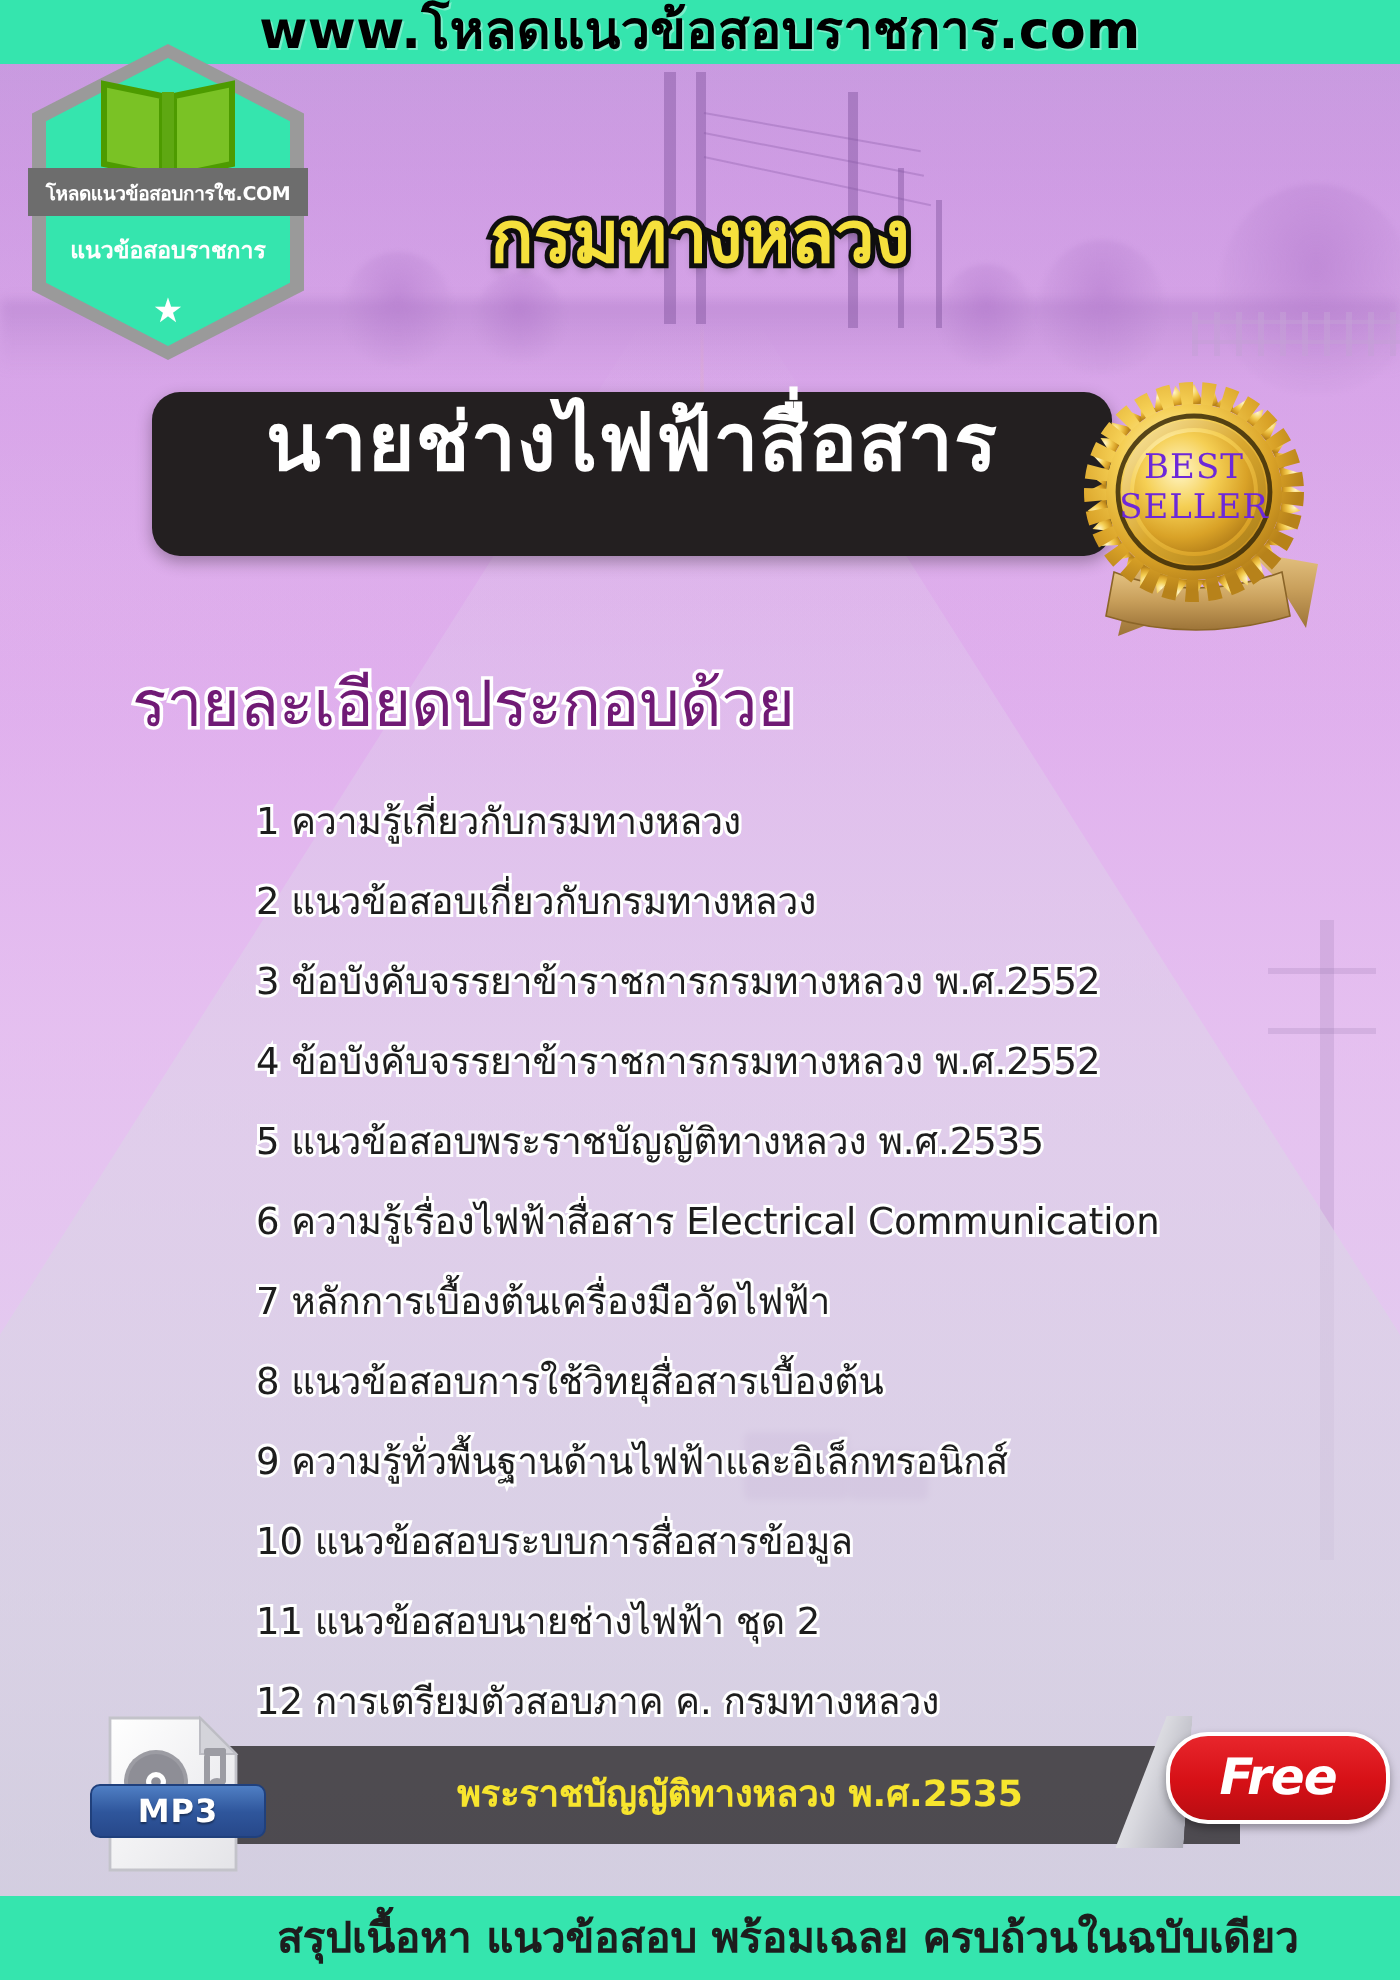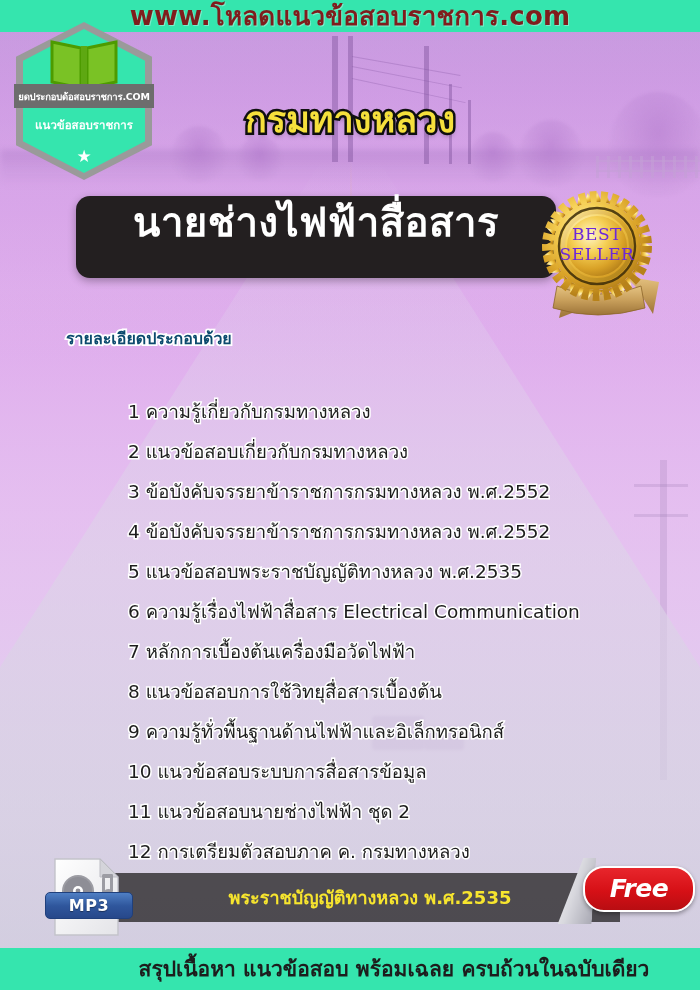--- a/index.html
+++ b/index.html
@@ -167,21 +167,21 @@
     background: #35e5ae;
     z-index: 6;
   }
   .site-url {
     position: absolute;
     left: 0; top: -1px;
     width: 700px;
     text-align: center;
     font-size: 26px;
     font-weight: bold;
-    color: #7f1d1d;
+    color: #000000;
     letter-spacing: 0.2px;
     line-height: 34px;
     text-shadow: 1px 1px 0 rgba(255,255,255,0.35);
     z-index: 7;
     white-space: nowrap;
   }
 
   
   .badge {
     position: absolute;
@@ -301,23 +301,23 @@
     letter-spacing: 0.5px;
     z-index: 4;
     pointer-events: none;
   }
   .medal-text .l2 { display: block; font-size: 17px; }
 
   
   .section-heading {
     position: absolute;
     left: 66px; top: 326px;
-    font-size: 16px;
-    font-weight: bold;
-    color: #0c4a6e;
+    font-size: 32px;
+    font-weight: normal;
+    color: #701a75;
     z-index: 5;
     white-space: nowrap;
     -webkit-text-stroke: 3.5px #ffffff;
     paint-order: stroke fill;
   }
 
   
   .contents {
     position: absolute;
     left: 128px; top: 392px;
@@ -479,21 +479,21 @@
 
   <div class="badge">
     <div class="hex-outer"></div>
     <div class="hex-inner"></div>
     <svg class="badge-book" width="72" height="56" viewBox="0 0 72 56">
       <path d="M4 6 L33 12 L33 52 L4 46 Z" fill="#7ac225" stroke="#4d9b00" stroke-width="3"></path>
       <path d="M68 6 L39 12 L39 52 L68 46 Z" fill="#7ac225" stroke="#4d9b00" stroke-width="3"></path>
       <rect x="33" y="10" width="6" height="43" fill="#5ea812"></rect>
     </svg>
     <div class="badge-banner">
-      <span>ยดประกอบด้อสอบราชการ.COM</span>
+      <span>โหลดแนวข้อสอบการใช.COM</span>
     </div>
     <div class="badge-sub">แนวข้อสอบราชการ</div>
     <div class="badge-star">★</div>
   </div>
 
   <div class="main-title">กรมทางหลวง</div>
 
   <div class="subtitle-bar">
     <div class="subtitle-text">นายช่างไฟฟ้าสื่อสาร</div>
   </div>

